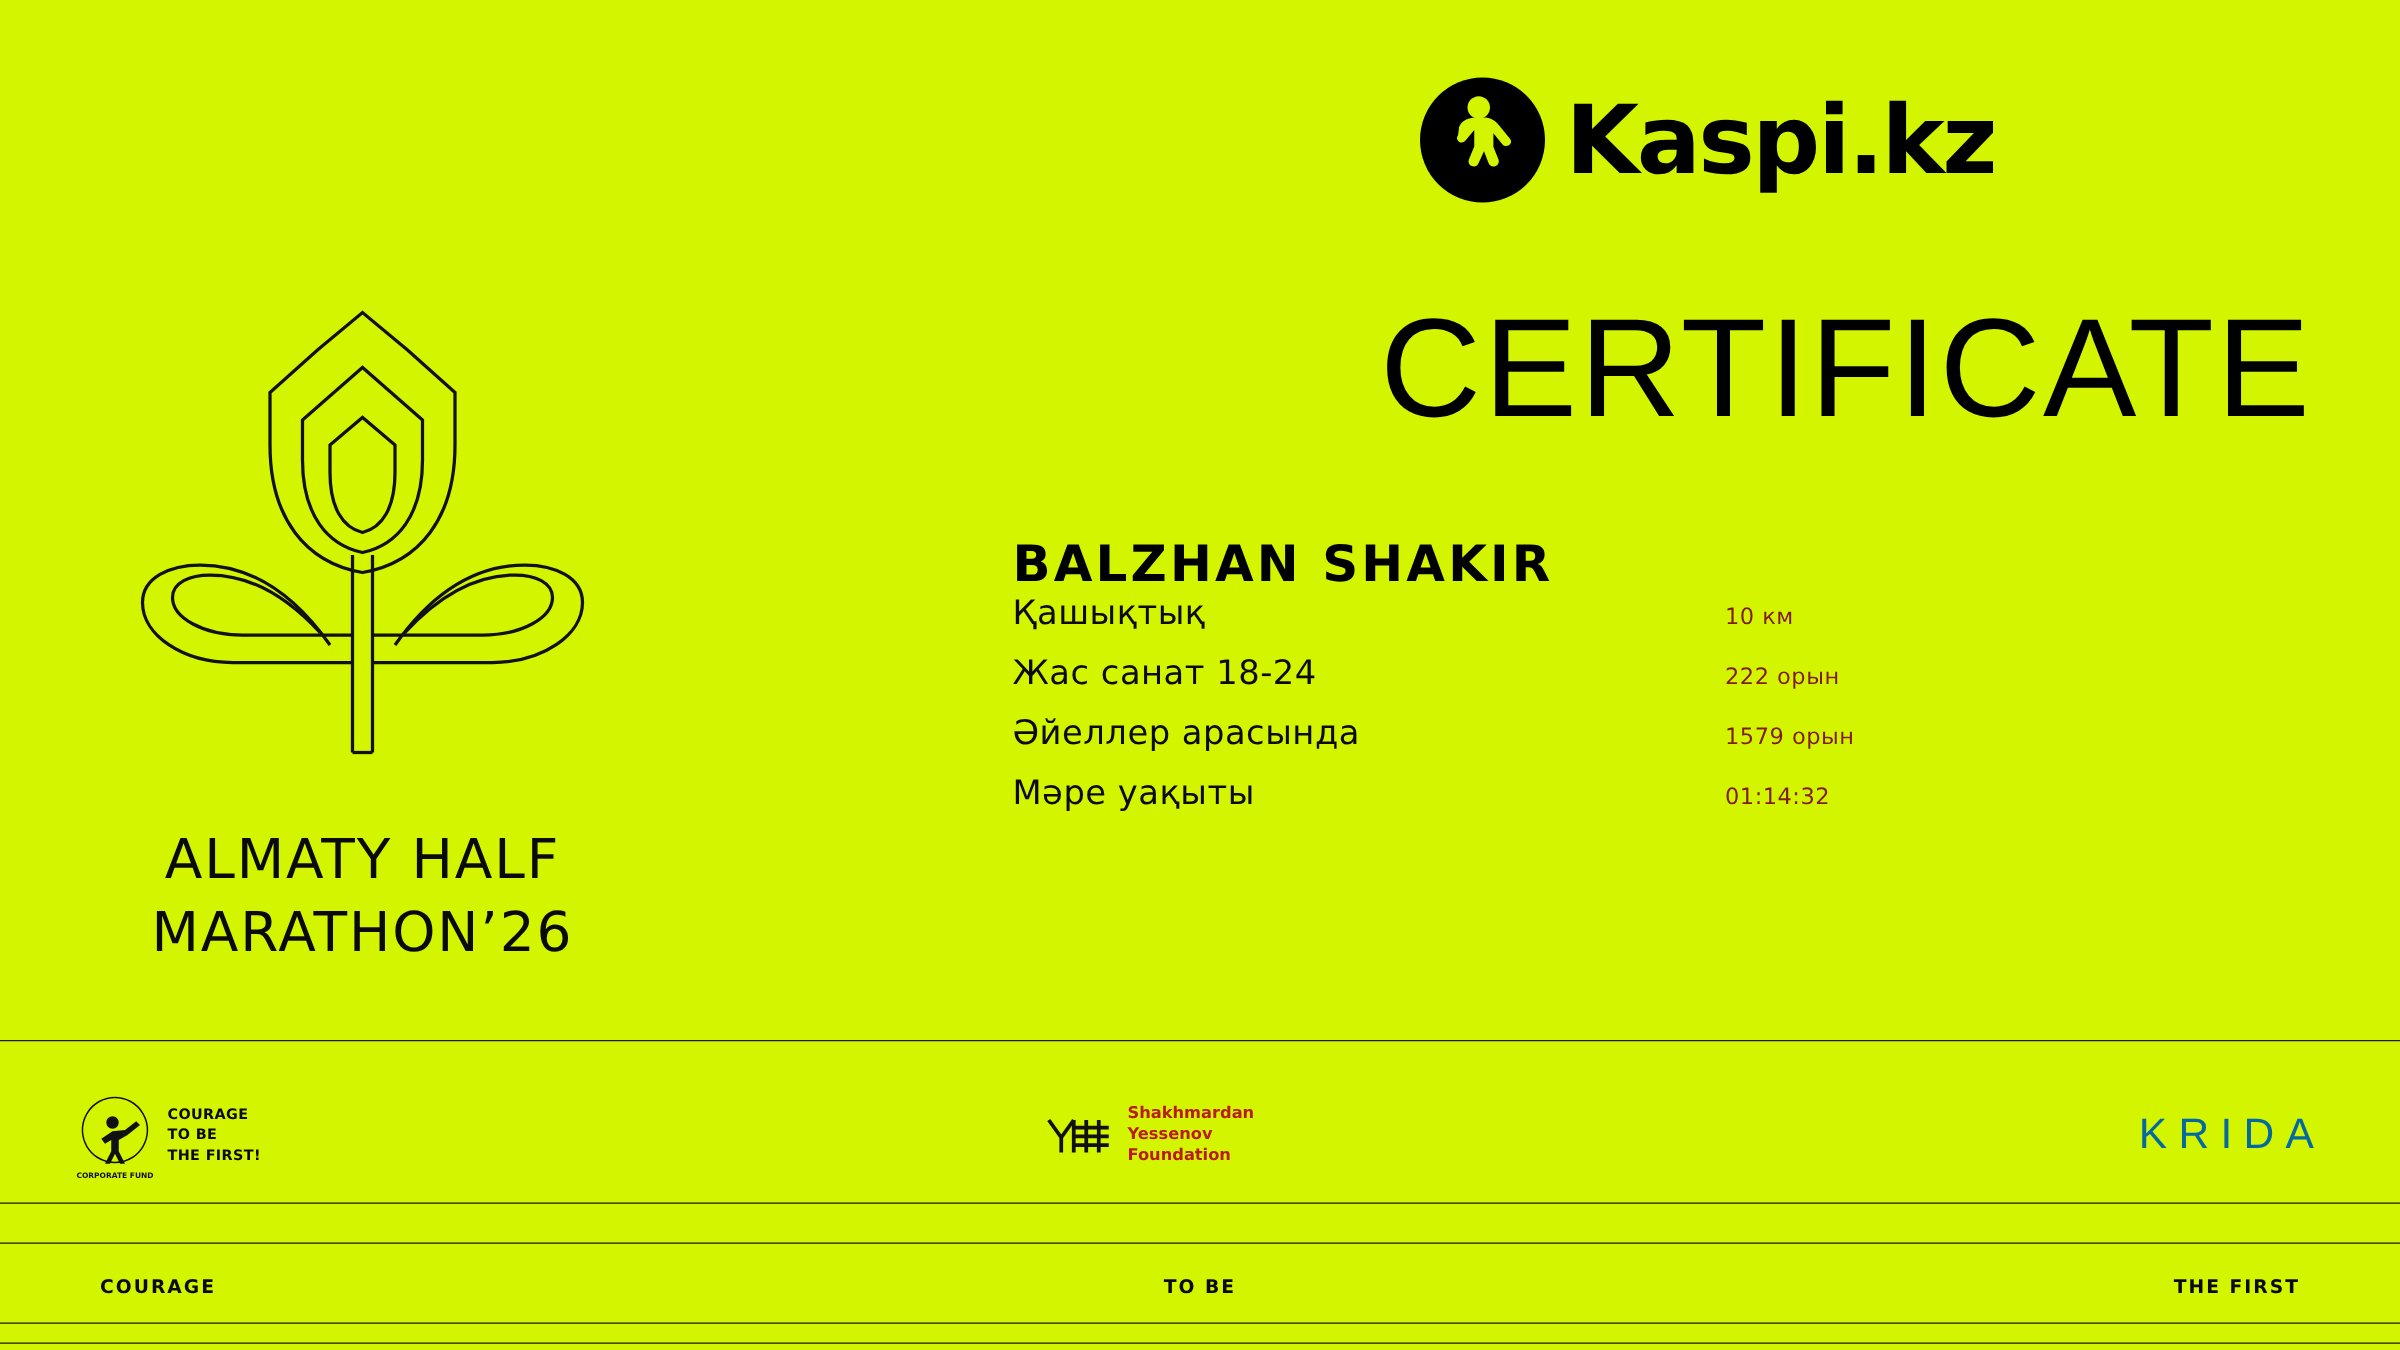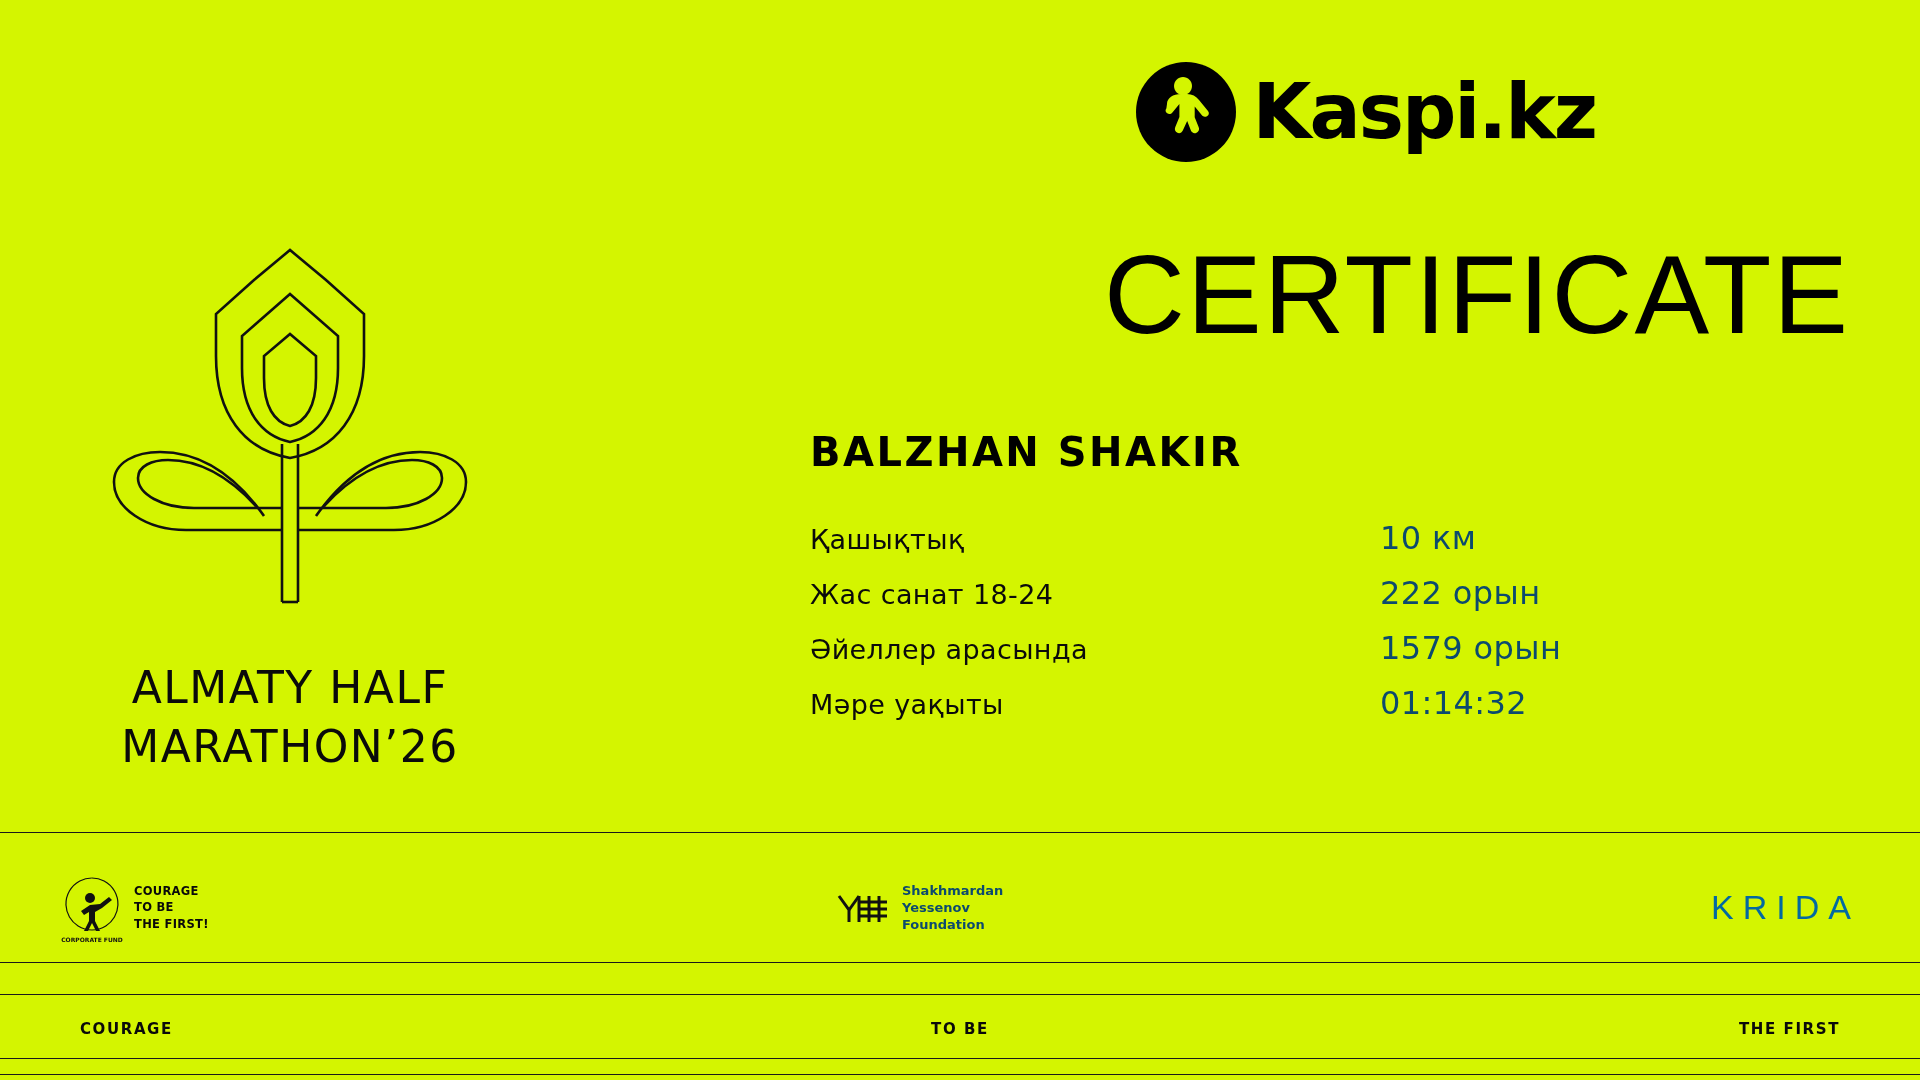--- a/index.html
+++ b/index.html
@@ -92,42 +92,41 @@
   .athlete-name {
     margin-top: 78px;
     font-family: "DejaVu Sans", sans-serif;
     font-weight: 700;
     font-size: 40px;
     letter-spacing: 2.5px;
     color: #000;
   }
 
   .results {
-    margin-top: 44px;
     width: 860px;
   }
   .result-row {
     display: flex;
     align-items: baseline;
     margin-bottom: 17px;
   }
   .result-label {
     width: 570px;
     font-family: "DejaVu Sans", sans-serif;
     font-size: 27px;
     font-weight: 400;
     letter-spacing: 0.4px;
     color: #0b0b0b;
   }
   .result-value {
     font-family: "DejaVu Sans", sans-serif;
-    font-size: 32px;
+    font-size: 18px;
     font-weight: 400;
     letter-spacing: 0.4px;
-    color: #0c4a6e;
+    color: #7f1d1d;
   }
 
   
   .rule {
     position: absolute;
     left: 0;
     width: 1920px;
     height: 1px;
     background: #1a1a1a;
   }
@@ -170,21 +169,21 @@
     left: 835px;
     gap: 11px;
   }
   .sef-mark { width: 56px; height: 40px; }
   .sef-text {
     font-family: "DejaVu Sans", sans-serif;
     font-size: 13px;
     font-weight: 700;
     line-height: 1.32;
     white-space: pre-line;
-    color: #0c4a6e;
+    color: #b91c1c;
   }
   .partner-krida {
     position: absolute;
     right: 60px;
     font-family: "Liberation Sans", sans-serif;
     font-size: 34px;
     font-weight: 400;
     letter-spacing: 9px;
     color: #0369a1;
   }

